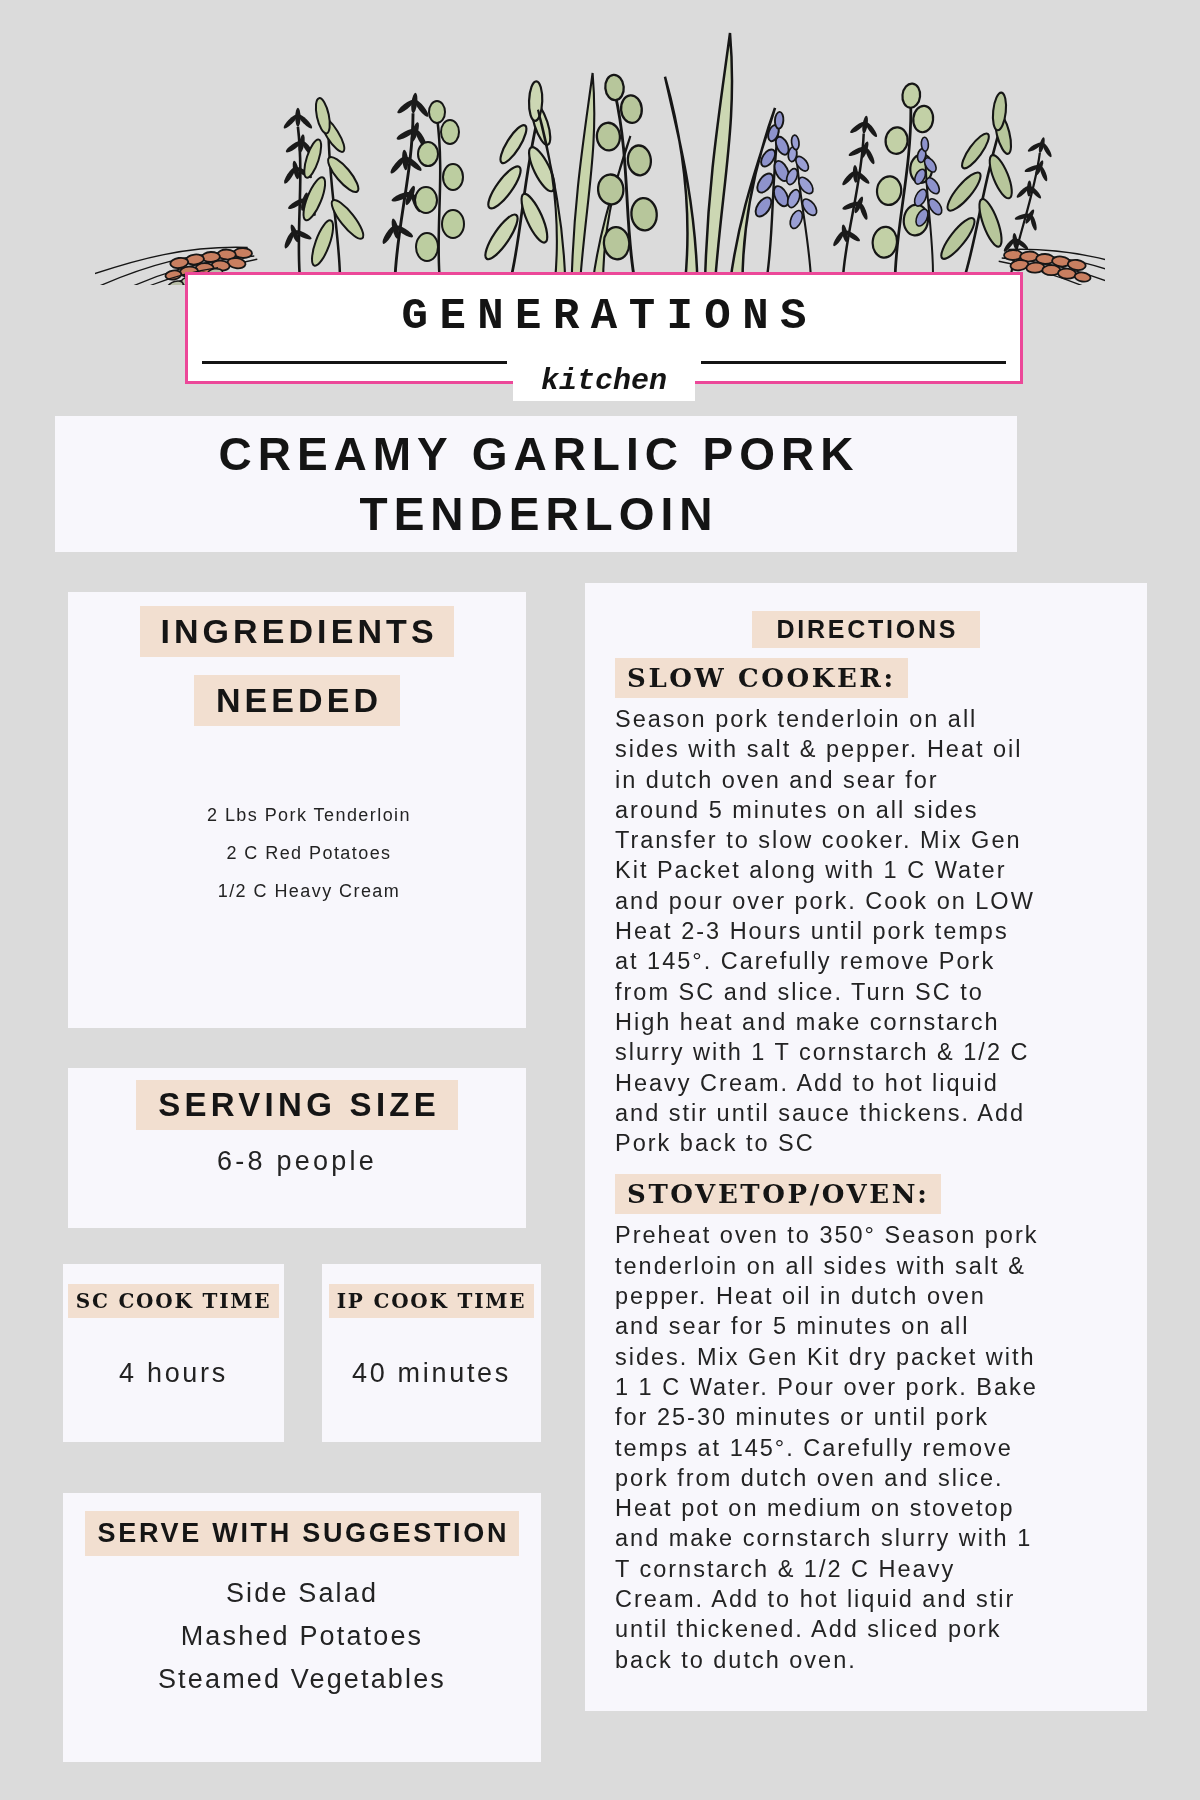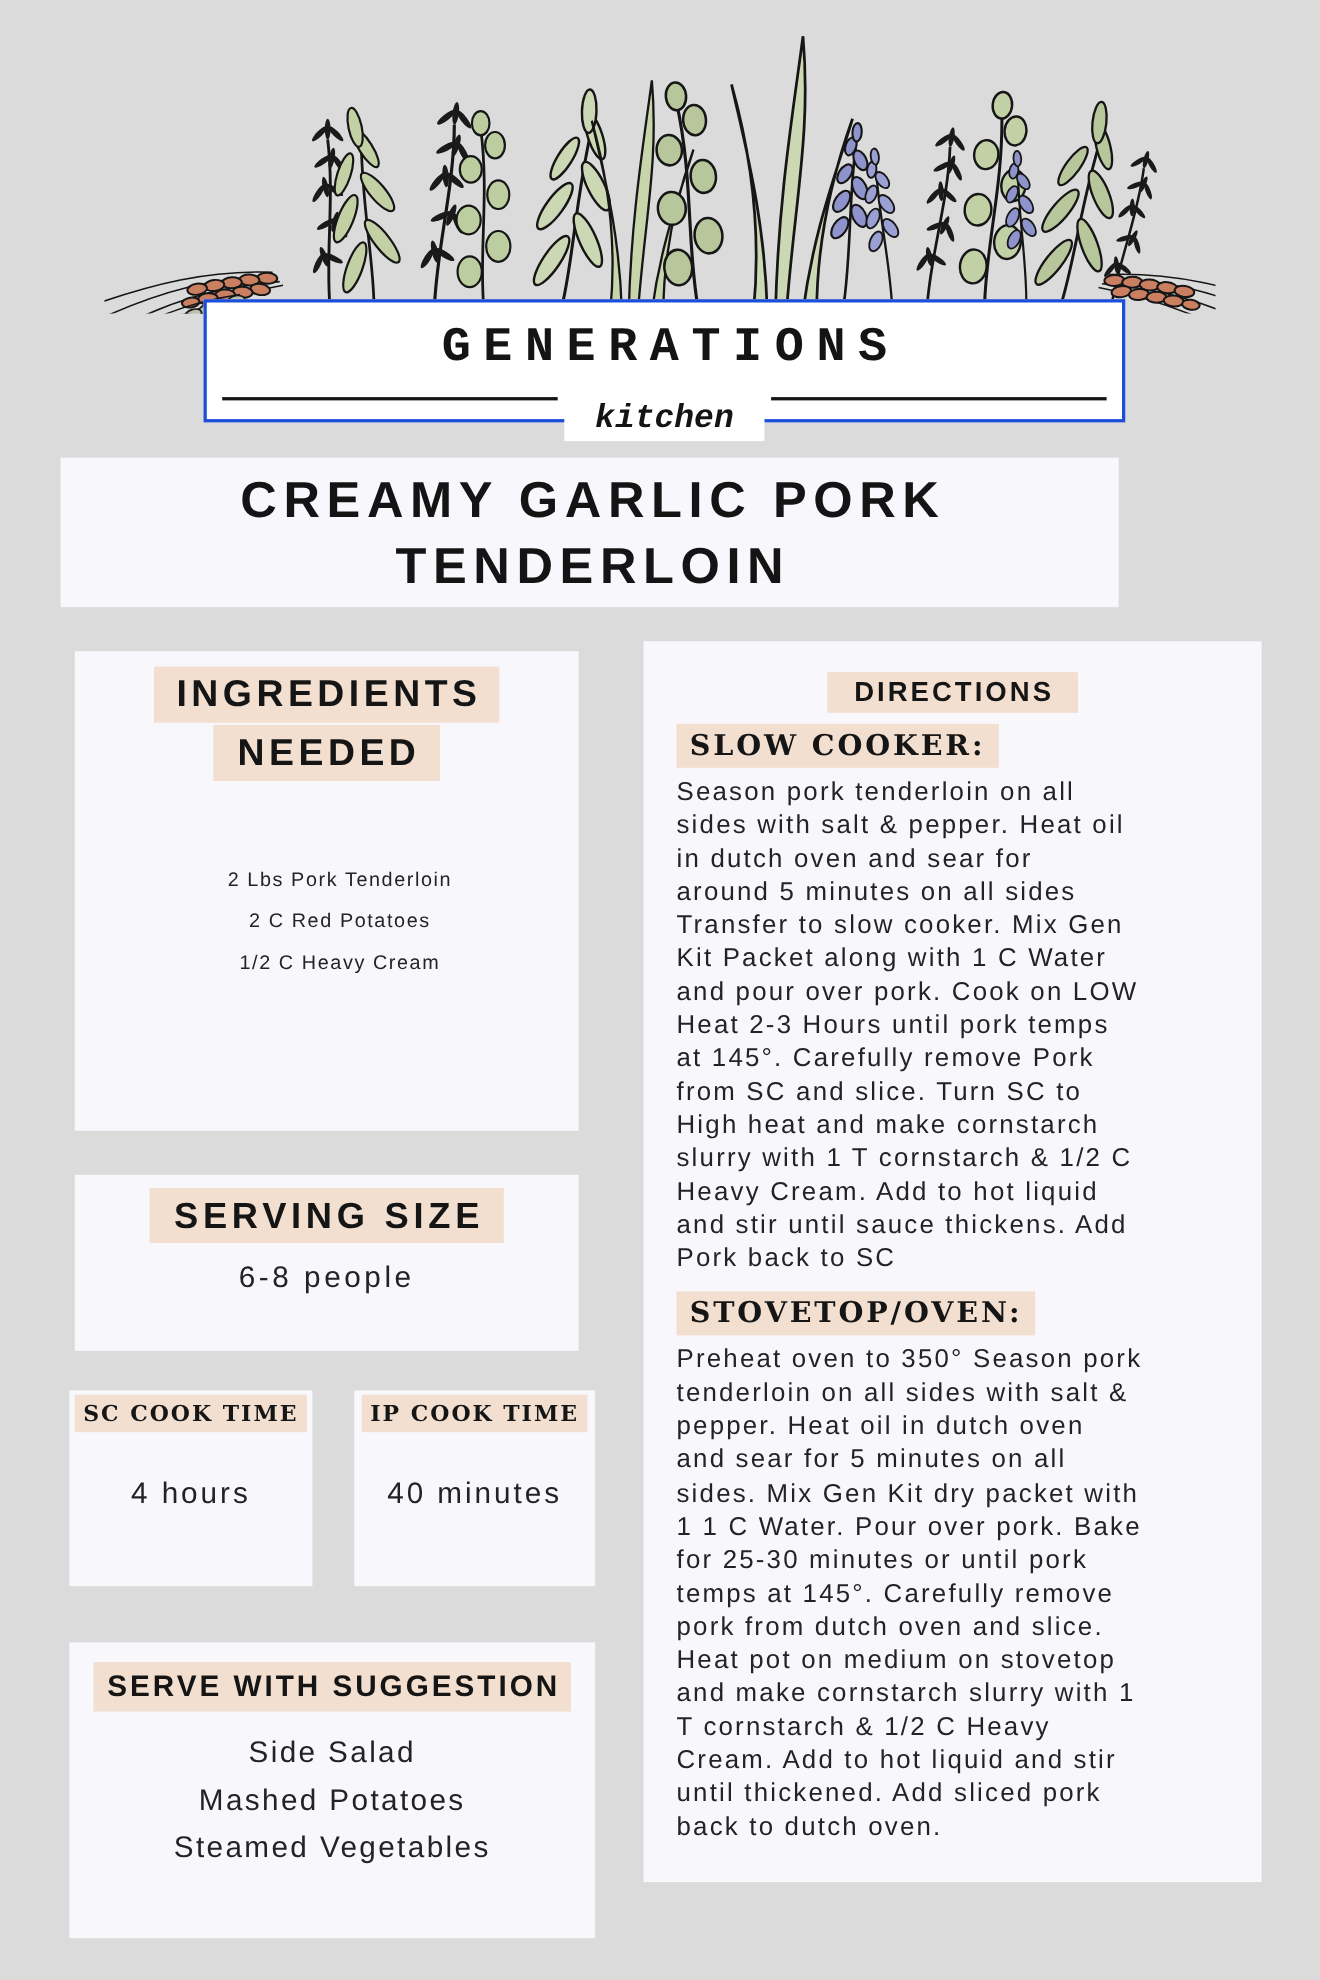--- a/index.html
+++ b/index.html
@@ -3,48 +3,48 @@
 <meta charset="utf-8">
 <style>
   html,body{margin:0;padding:0;}
   body{width:1200px;height:1800px;background:#dbdbdb;font-family:"Liberation Sans",sans-serif;color:#151515;}
   .canvas{position:relative;width:1200px;height:1800px;background:#dbdbdb;overflow:hidden;}
 
   
   .botanical{position:absolute;left:95px;top:5px;}
 
   
-  .logo-box{position:absolute;left:185px;top:272px;width:832px;height:106px;background:#ffffff;border:3px solid #1d4ed8;}
+  .logo-box{position:absolute;left:185px;top:272px;width:832px;height:106px;background:#ffffff;border:3px solid #ec4899;}
   .brand{margin-top:16px;text-align:center;font-family:"Liberation Mono",monospace;font-weight:bold;font-size:44px;letter-spacing:.26em;text-indent:.26em;color:#141414;}
   .kitchen-row{position:absolute;left:14px;right:14px;bottom:-20px;height:40px;display:flex;align-items:flex-start;}
   .k-rule{flex:1;height:3px;background:#141414;}
   .k-tab{background:#ffffff;height:100%;display:flex;align-items:center;padding:0 28px;margin:0 6px;font-family:"Liberation Mono",monospace;font-style:italic;font-weight:bold;font-size:30px;color:#141414;}
 
   .card{position:absolute;background:#f8f7fc;}
   .hl{background:#f2dfd0;display:inline-block;}
 
   
   .title-bar{left:55px;top:416px;width:962px;height:136px;display:flex;flex-direction:column;align-items:center;justify-content:center;gap:6px;}
   .title-line{font-weight:bold;font-size:46px;letter-spacing:.13em;text-indent:.13em;color:#141414;}
 
   
   .ing-card{left:68px;top:592px;width:458px;height:436px;text-align:center;}
   .ing-h1{margin-top:14px;font-weight:bold;font-size:34px;letter-spacing:.12em;text-indent:.12em;padding:6px 16px;}
-  .ing-h2{margin-top:2px;font-weight:bold;font-size:34px;letter-spacing:.12em;text-indent:.12em;padding:6px 18px;}
+  .ing-h2{margin-top:18px;font-weight:bold;font-size:34px;letter-spacing:.12em;text-indent:.12em;padding:6px 18px;}
   .body-text{font-size:18px;line-height:38px;letter-spacing:.08em;color:#232323;white-space:pre-line;margin-left:24px;}
   .ing-list{margin-top:70px;}
 
   .serving-card{left:68px;top:1068px;width:458px;height:160px;text-align:center;}
   .serving-h{margin-top:12px;font-weight:bold;font-size:33px;letter-spacing:.13em;text-indent:.13em;padding:6px 18px;}
   .serving-v{margin-top:16px;font-size:27px;letter-spacing:.12em;color:#232323;}
 
   .ct-card{width:221px;height:178px;text-align:center;top:1264px;}
   .ct-a{left:63px;}
   .ct-b{left:322px;width:219px;}
-  .ct-label{margin-top:4px;font-family:"DejaVu Serif","Liberation Serif",serif;font-weight:bold;font-size:20px;letter-spacing:.09em;padding:5px 8px;}
+  .ct-label{margin-top:20px;font-family:"DejaVu Serif","Liberation Serif",serif;font-weight:bold;font-size:20px;letter-spacing:.09em;padding:5px 8px;}
   .ct-value{margin-top:40px;font-size:27px;letter-spacing:.1em;color:#232323;}
 
   .serve-card{left:63px;top:1493px;width:478px;height:269px;text-align:center;}
   .serve-h{margin-top:18px;font-weight:bold;font-size:27px;letter-spacing:.1em;text-indent:.1em;padding:7px 10px;}
   .serve-list{margin-top:16px;font-size:27px;line-height:43px;letter-spacing:.08em;color:#232323;white-space:pre-line;}
 
   
   .dir-card{left:585px;top:583px;width:562px;height:1128px;}
   .dir-h-wrap{text-align:center;margin-top:28px;}
   .dir-h{font-weight:bold;font-size:25px;letter-spacing:.11em;text-indent:.11em;padding:4px 22px;}

